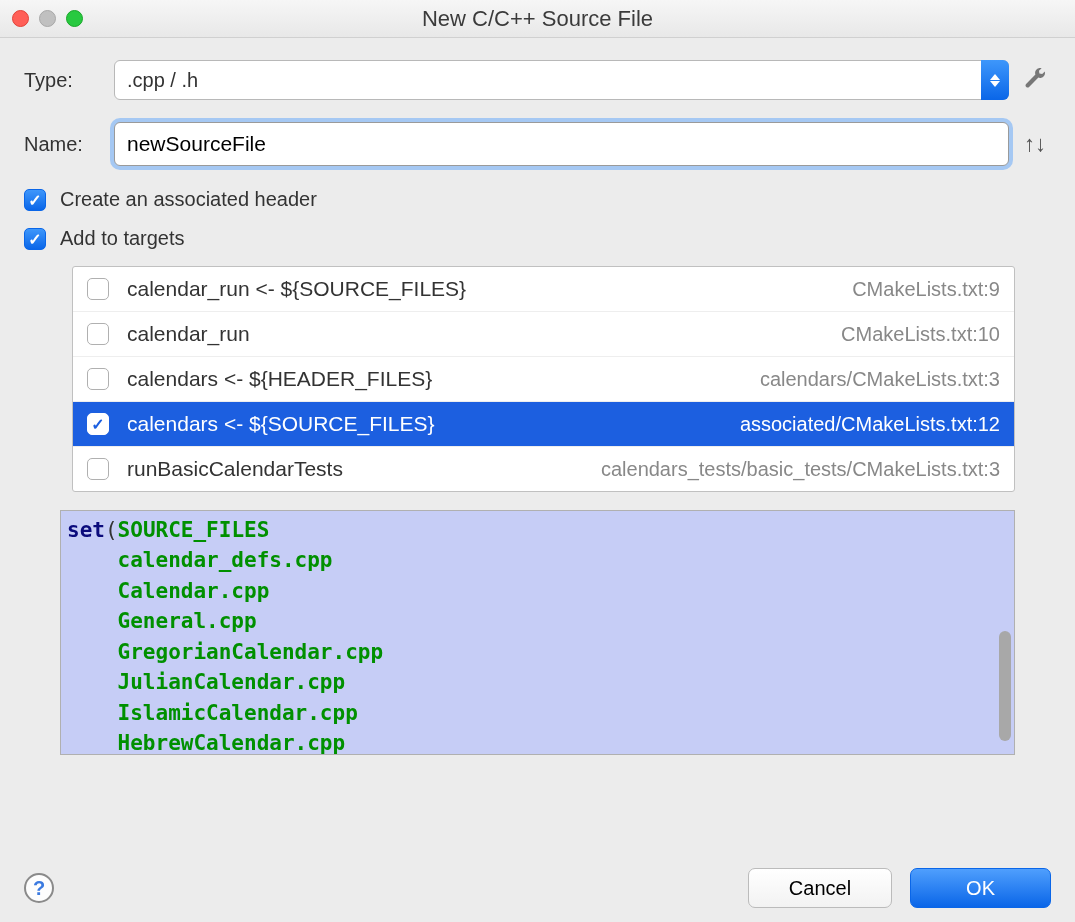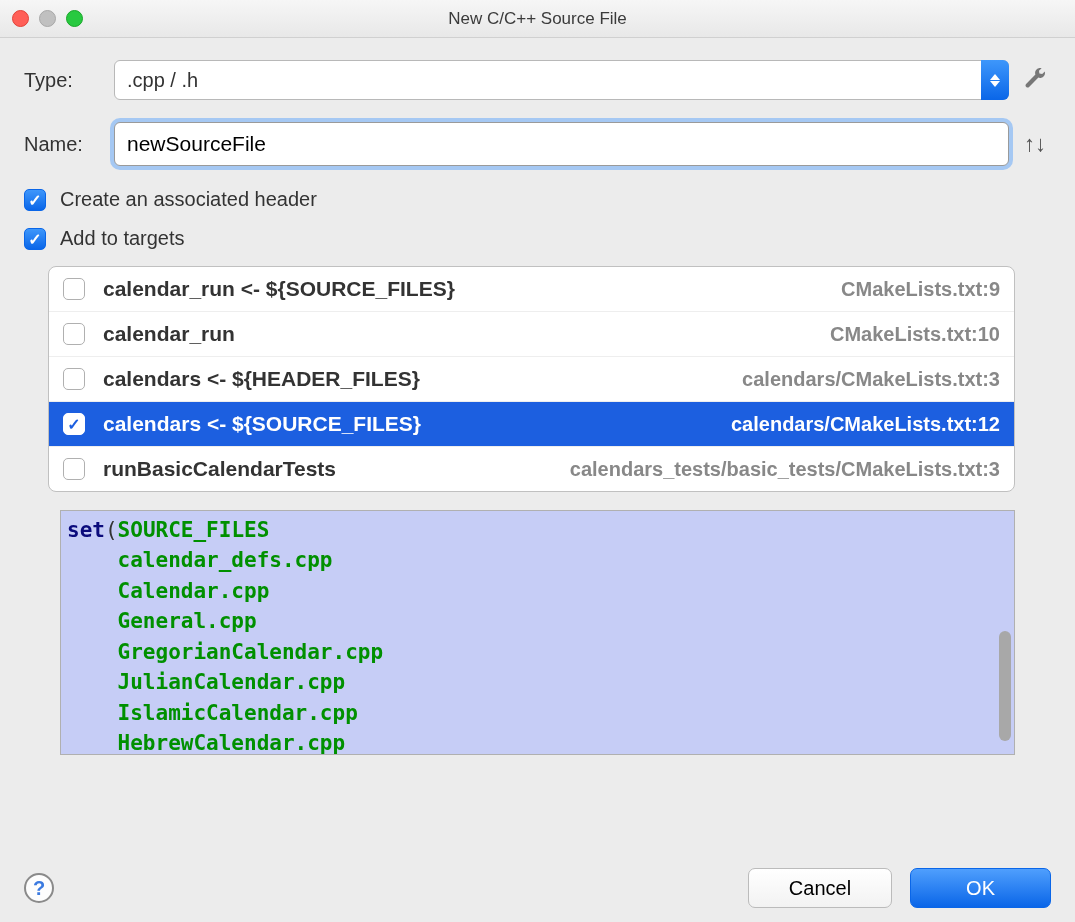--- a/index.html
+++ b/index.html
@@ -28,21 +28,21 @@
   .traffic-light {
     width: 17px; height: 17px; border-radius: 50%;
   }
   .tl-red { background: #ff5f57; border: 1px solid #e24238; }
   .tl-yellow { background: #c0c0c0; border: 1px solid #a8a8a8; }
   .tl-green { background: #28c940; border: 1px solid #18a728; }
   .title {
     position: absolute;
     left: 0; right: 0;
     text-align: center;
-    font-size: 17px;
+    font-size: 22px;
     color: #3b3b3b;
     pointer-events: none;
   }
   .content {
     padding: 22px 24px 0 24px;
   }
   .row {
     display: flex;
     align-items: center;
     margin-bottom: 22px;
@@ -122,25 +122,24 @@
     flex-shrink:0;
   }
   .cb.checked {
     background: linear-gradient(#3e97fb,#0a66e8);
     border-color:#0a66e8;
   }
   .cb.checked::after {
     content:'✓'; color:#fff; font-size:16px; font-weight:bold;
   }
   .targets-list {
-    margin: 14px 36px 0 24px;
+    margin: 14px 36px 0 48px;
     background:#fff;
     border:1px solid #c0c0c0;
-    border-radius:8px;
-    font-weight:bold;
+    border-radius:3px;
   }
   .target-row {
     display:flex;
     align-items:center;
     padding: 10px 14px;
     border-bottom:1px solid #eee;
     font-size: 21px;
   }
   .target-row:last-child{border-bottom:none;}
   .target-row.selected {
@@ -269,21 +268,21 @@
         <span class="target-path">CMakeLists.txt:10</span>
       </div>
       <div class="target-row">
         <span class="cb"></span>
         <span>calendars &lt;- ${HEADER_FILES}</span>
         <span class="target-path">calendars/CMakeLists.txt:3</span>
       </div>
       <div class="target-row selected">
         <span class="cb checked"></span>
         <span>calendars &lt;- ${SOURCE_FILES}</span>
-        <span class="target-path">calendars/CMakeLists.txt:12</span>
+        <span class="target-path">associated/CMakeLists.txt:12</span>
       </div>
       <div class="target-row">
         <span class="cb"></span>
         <span>runBasicCalendarTests</span>
         <span class="target-path">calendars_tests/basic_tests/CMakeLists.txt:3</span>
       </div>
     </div>
 
   <div class="code-box">
     <pre id="code-pre"><span class="kw">set</span>(<span class="id">SOURCE_FILES</span>

